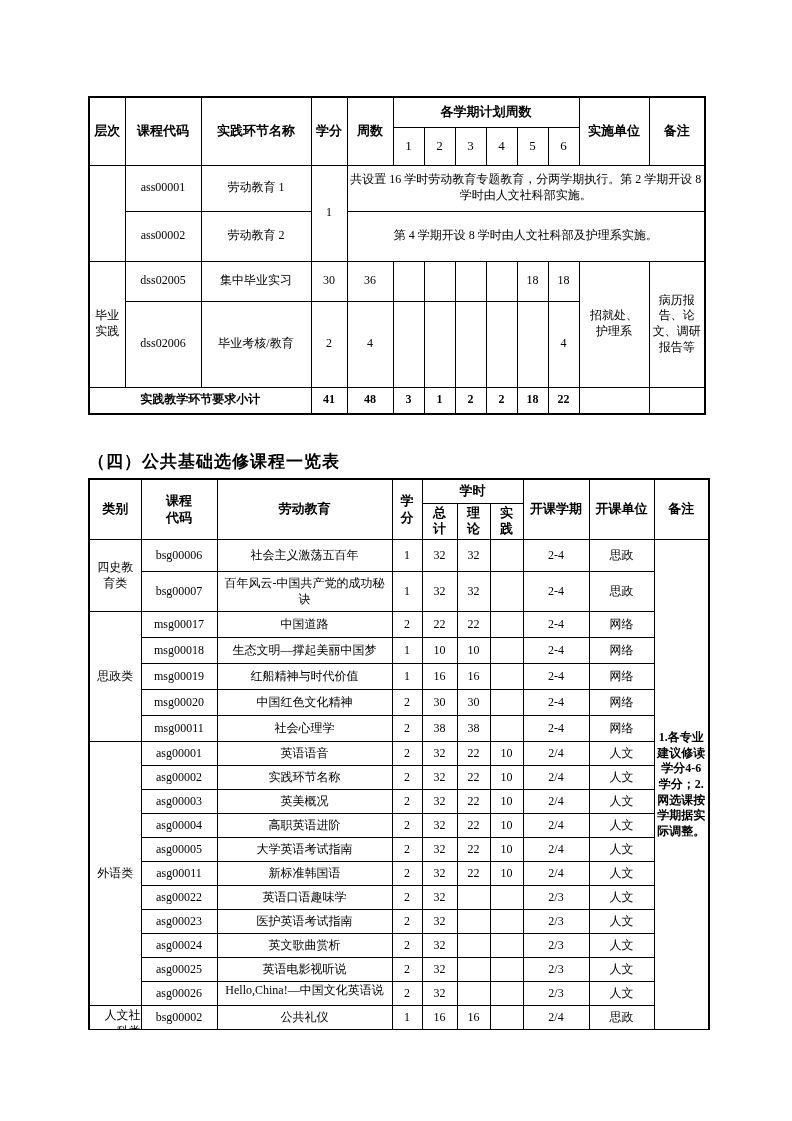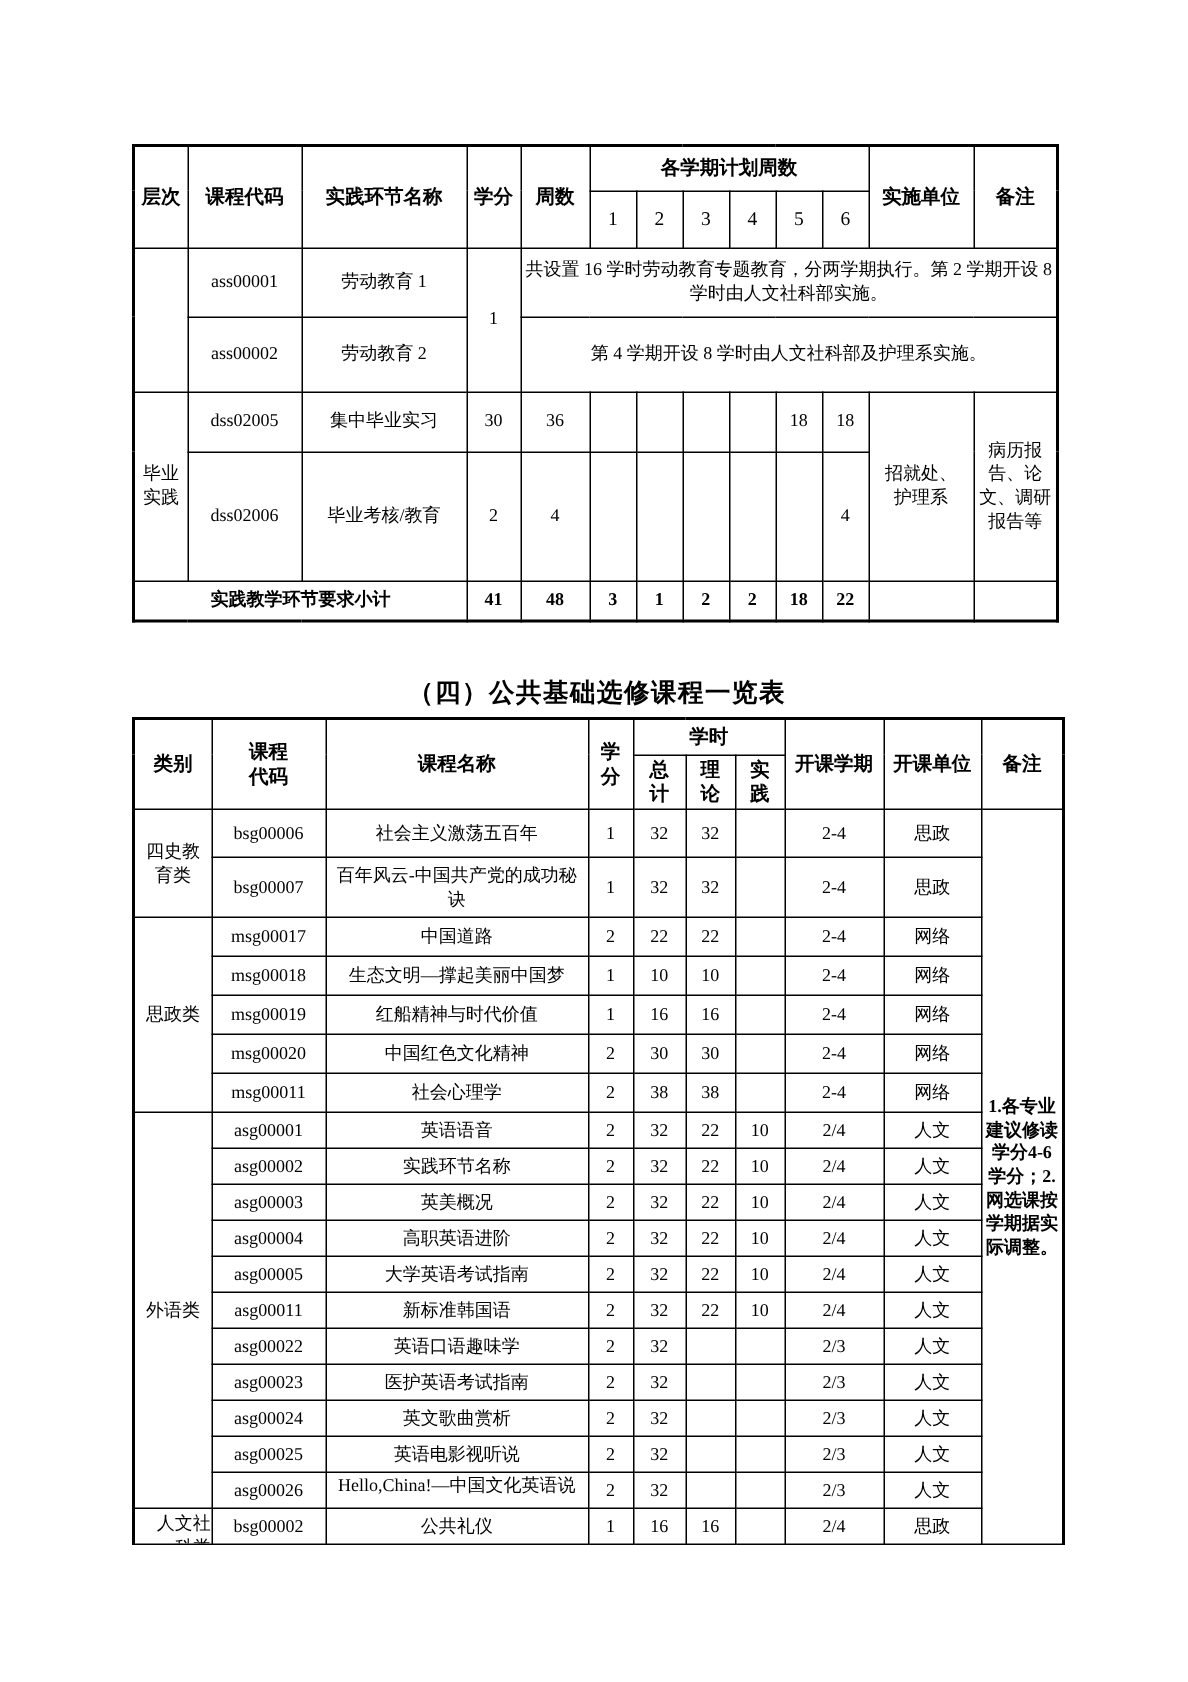--- a/index.html
+++ b/index.html
@@ -31,21 +31,21 @@
   .unit1 { text-align:left; padding:2px 5px;font-family:Liberation Serif, serif; }
   .remark2 {
     font-weight:bold; font-size:12.5px; word-break:break-all;
     line-height:1.5; padding:2px 3px; text-align:center;
   }
   .clip2 { display:block; height:21px; overflow:hidden; line-height:1.3; }
   .catlast { position:relative; border-bottom:none; }
   .catclip { position:absolute; top:2px; left:0; right:0; text-align:right; white-space:pre-line; }
   .t1 { position:absolute; left:88px; top:96px; }
   .title2 {
-    position:absolute; left:88px; top:450px; width:620px; text-align:center;
+    position:absolute; left:88px; top:450px; width:620px; text-align:left;
     font-size:17px; font-weight:bold; letter-spacing:1px;
   }
   .t2wrap { position:absolute; left:88px; top:478px; width:626px; height:554px; overflow:hidden; }
   .pagenum { position:absolute; left:88px; top:1031px; width:620px; text-align:center; font-size:12px; }
 </style>
 </head>
 <body>
 
 <div class="page">
 
@@ -155,21 +155,21 @@
           <col style="width:33px">
       <col style="width:66px">
           <col style="width:65px">
           <col style="width:55px">
     </colgroup>
     <tbody>
           <tr class="hr1">
       <th rowspan="2">类别</th>
       <th rowspan="2" class="pl">课程
 代码</th>
-      <th rowspan="2">课程名称</th>
+      <th rowspan="2">劳动教育</th>
       <th rowspan="2" class="pl">学
 分</th>
       <th colspan="3">学时</th>
       <th rowspan="2">开课学期</th>
       <th rowspan="2">开课单位</th>
       <th rowspan="2">备注</th>
     </tr>
     <tr class="hr2">
       <th class="pl">总
 计</th>

